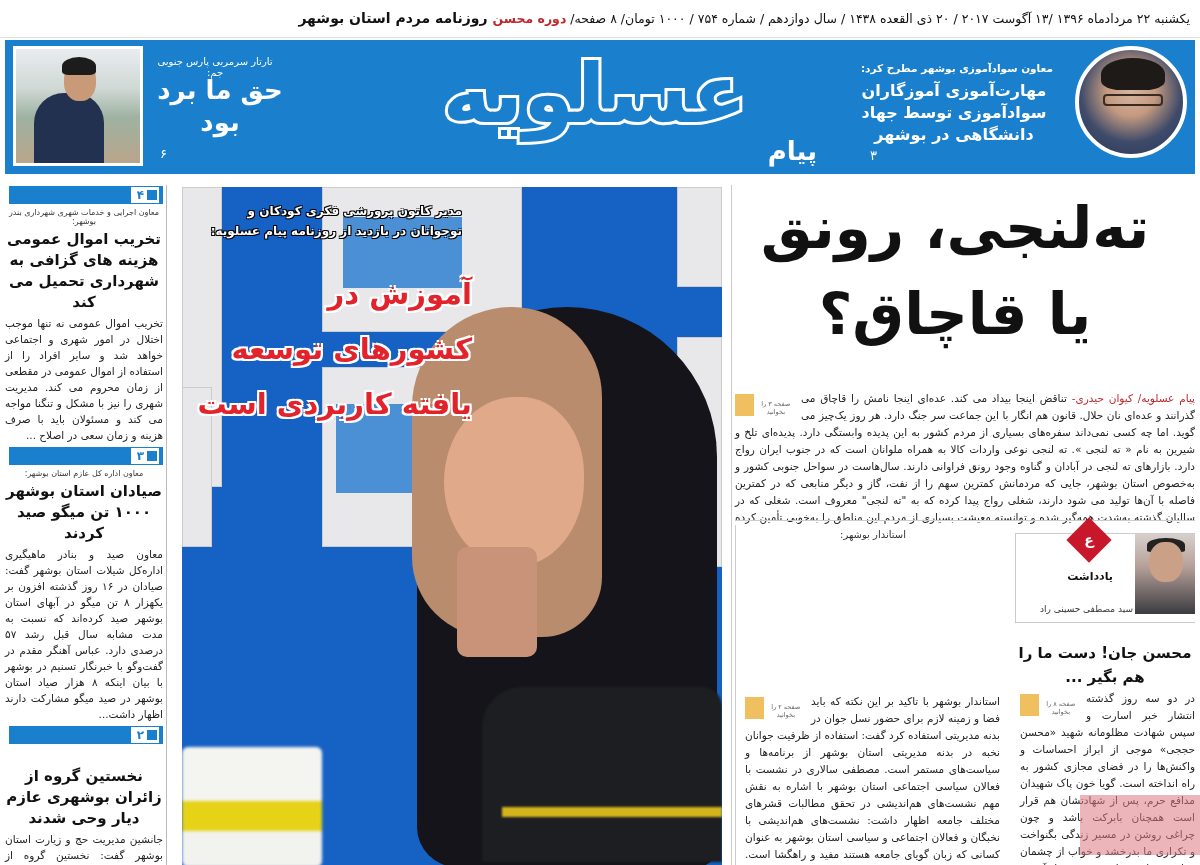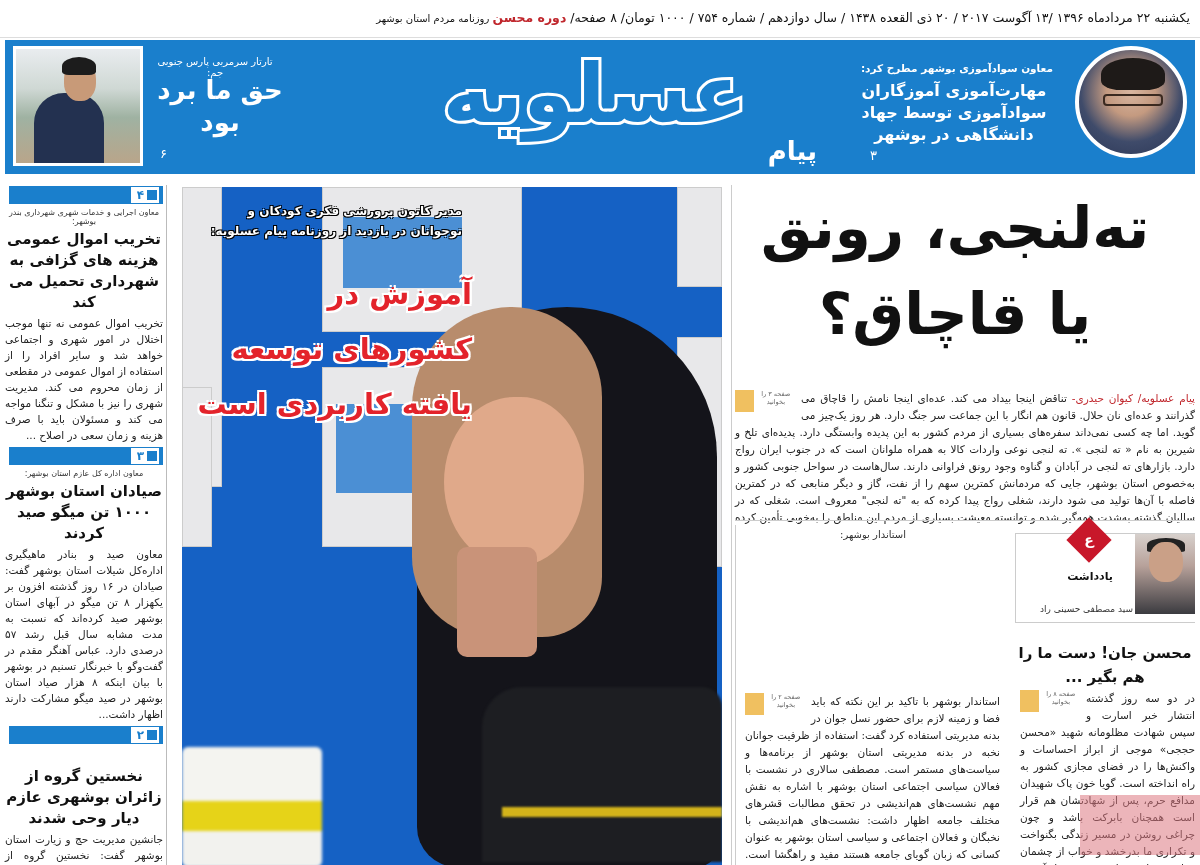--- a/index.html
+++ b/index.html
@@ -4,21 +4,21 @@
 <style>
   * { box-sizing: border-box; margin: 0; padding: 0; }
   html, body { width: 1200px; height: 865px; overflow: hidden; background: #ffffff; }
   body { font-family: "DejaVu Sans", sans-serif; position: relative; color: #111; }
 
   
   .topbar { position: absolute; left: 0; top: 0; width: 1200px; height: 38px; background: #fff; border-bottom: 1px solid #ddd; }
   .site-url { position: absolute; left: 16px; top: 8px; font-family: "Liberation Mono", monospace; font-size: 19px; letter-spacing: 3px; color: #222; }
   .dateline { position: absolute; right: 10px; top: 10px; direction: rtl; font-size: 12.5px; color: #111; white-space: nowrap; }
   .dateline .tag { color: #c0272d; font-weight: bold; }
-  .dateline .paper { font-weight: normal; font-size: 10px; text-align: center; }
+  .dateline .paper { font-weight: bold; font-size: 14px; text-align: center; }
 
   
   .masthead { position: absolute; left: 5px; top: 40px; width: 1190px; height: 134px; background: #1a7fcc; }
   .masthead-left { position: absolute; left: 8px; top: 6px; width: 130px; height: 120px; background: #fff; padding: 3px; }
   .photo-coach { width: 100%; height: 100%; position: relative; overflow: hidden;
     background: linear-gradient(180deg, #e9ecef 0%, #cfd8d4 35%, #9fb2a2 60%, #b9a58a 100%); }
   .photo-coach .body { position: absolute; left: 18px; bottom: 0; width: 70px; height: 70px; background: #233150; border-radius: 30px 30px 0 0; }
   .photo-coach .head { position: absolute; left: 48px; top: 12px; width: 32px; height: 40px; background: #c89a78; border-radius: 45%; }
   .photo-coach .hair { position: absolute; left: 46px; top: 8px; width: 34px; height: 18px; background: #1c1c1c; border-radius: 50% 50% 20% 20%; }
   .coach-kicker { position: absolute; left: 150px; top: 16px; width: 120px; text-align: center; direction: rtl; font-size: 10px; color: #fff; }
@@ -67,21 +67,21 @@
     text-shadow: 1px 1px 0 #000, -1px -1px 0 #000, 1px -1px 0 #000, -1px 1px 0 #000; }
   .cp-title { position: absolute; left: 10px; top: 80px; width: 280px; text-align: right; direction: rtl; font-size: 29px; font-weight: bold; color: #e3232b; line-height: 55px;
     text-shadow: 2px 2px 0 #fff, -2px -2px 0 #fff, 2px -2px 0 #fff, -2px 2px 0 #fff, 0 2px 0 #fff, 2px 0 0 #fff; }
 
   
   .right-col { position: absolute; left: 735px; top: 185px; width: 460px; height: 680px; direction: rtl; }
   .right-divider { position: absolute; left: 731px; top: 185px; width: 1px; height: 680px; background: #ccc; }
   .main-headline { position: absolute; right: 40px; top: 0; width: 400px; text-align: center; font-size: 58px; font-weight: bold; line-height: 86px; color: #111; letter-spacing: -1px; }
   .lead-box { position: absolute; right: 0; top: 205px; width: 460px; font-size: 10.5px; line-height: 17px; text-align: justify; color: #222; }
   .lead-box .byline { color: #c0272d; }
-  .cont-tag { float: left; width: 60px; height: 26px; display: flex; align-items: flex-start; gap: 3px; margin-right: 6px; }
+  .cont-tag { float: left; width: 60px; height: 26px; display: flex; align-items: flex-end; gap: 3px; margin-right: 6px; }
   .cont-tag .sq { width: 24px; height: 22px; background: #f0c060; }
   .cont-tag .lbl { font-size: 6.5px; color: #666; line-height: 8px; text-align: center; }
 
   .mid-divider-h { position: absolute; left: 0; top: 335px; width: 460px; height: 1px; background: #ccc; }
   .gov-box { position: absolute; left: 0; top: 340px; width: 275px; height: 340px; border-left: 1px solid #ccc; }
   .gov-kicker { text-align: center; font-size: 10px; color: #333; margin-top: 4px; }
   .gov-title { text-align: center; font-size: 25px; font-weight: bold; line-height: 38px; color: #111; margin-top: 6px; }
   .gov-body { position: absolute; right: 10px; top: 168px; width: 255px; font-size: 10.5px; line-height: 17px; text-align: justify; color: #222; }
 
   .note-box { position: absolute; right: 0; top: 340px; width: 180px; height: 340px; }

